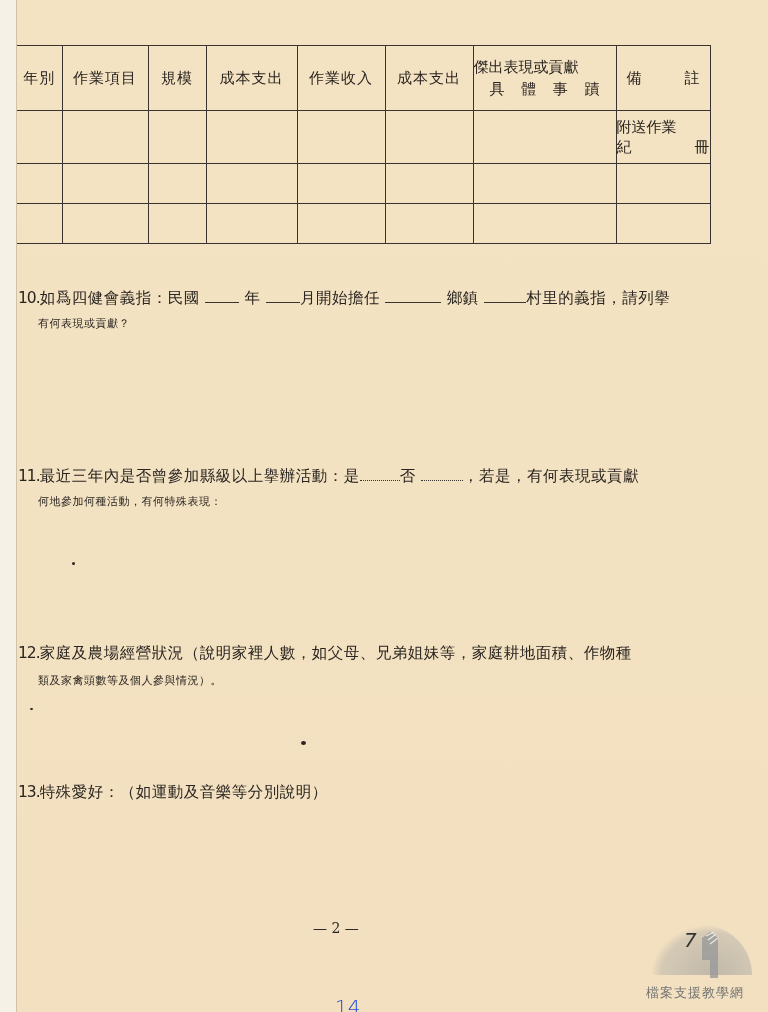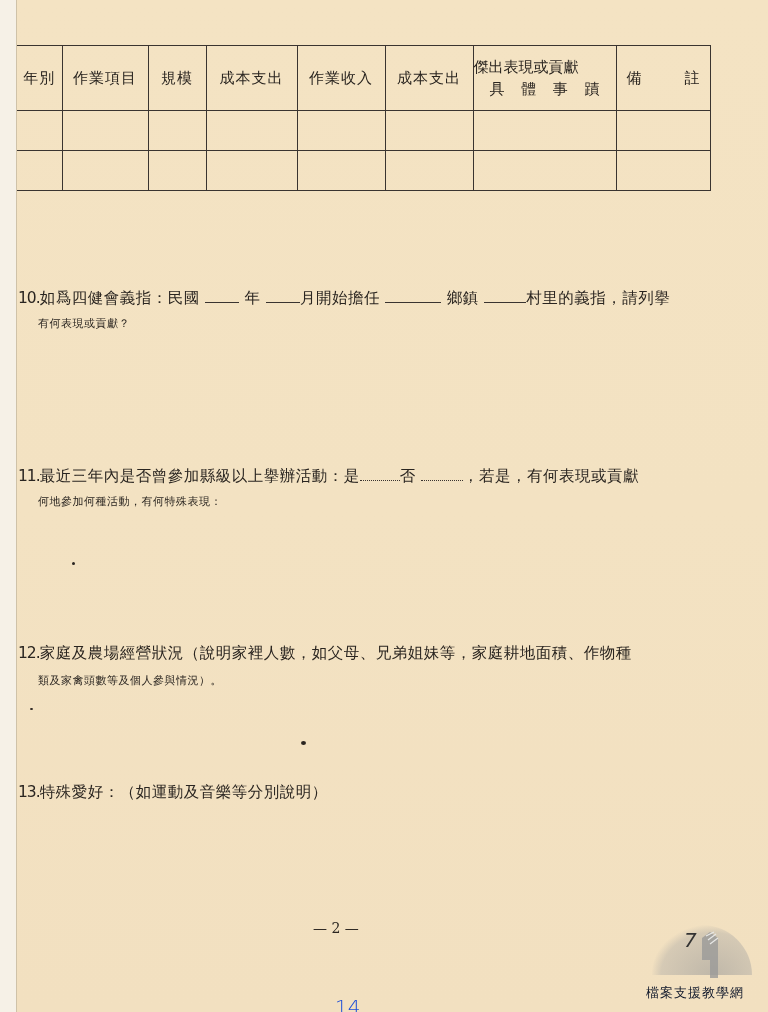--- a/index.html
+++ b/index.html
@@ -24,21 +24,21 @@
   .q .num { letter-spacing:-1px; }
   .blank { display:inline-block; border-bottom:1.2px solid #3a3430; height:14px; vertical-align:baseline; }
   .dblank { display:inline-block; border-bottom:1.2px dotted #3a3430; height:14px; }
   .cont { position:absolute; left:38px; font-size:11px; letter-spacing:0.5px; }
   .pageno { position:absolute; left:313px; top:920px; font-family:"DejaVu Serif", serif; font-size:14px; }
   .hand { position:absolute; left:335px; top:948px; font-family:"DejaVu Sans", sans-serif; font-size:20px; font-weight:300; color:#1d4ed8;margin-top:47px; }
   .wm-arc { position:absolute; left:652px; top:925px; width:100px; height:50px;
             background:radial-gradient(ellipse at 60% 100%, rgba(150,150,150,0.55) 0%, rgba(160,160,160,0.35) 60%, rgba(0,0,0,0) 72%); border-radius:50px 50px 0 0; }
   .wm-book { position:absolute; left:700px; top:930px; width:20px; height:50px; }
   .wm-num { position:absolute; left:684px; top:928px; font-size:20px; color:#333; font-style:italic; }
-  .wm-text { position:absolute; left:646px; top:984px; font-size:13px; color:#0f172a; letter-spacing:1px; }
+  .wm-text { position:absolute; left:646px; top:984px; font-size:13px; color:#737373; letter-spacing:1px; }
   .speck { position:absolute; background:#2a2520; border-radius:50%; }
 </style>
 </head>
 <body>
 
 <div class="paper"></div>
 <div class="leftedge"></div>
 
 <table class="grid">
   <colgroup>
@@ -67,20 +67,36 @@
         <span>事</span>
         <span>蹟</span>
       </div>
     </th>
     <th>
       <div class="spread" style="padding:0 10px">
         <span>備</span>
         <span>註</span>
       </div>
     </th>
+  </tr>
+  <tr class="r1">
+    <td></td>
+    <td></td>
+    <td></td>
+    <td></td>
+    <td></td>
+    <td></td>
+    <td></td>
+    <td class="note">
+      <div>附送作業</div>
+      <div style="display:flex;justify-content:space-between">
+        <span>紀</span>
+        <span>冊</span>
+      </div>
+    </td>
   </tr>
   <tr class="r2">
     <td></td>
         <td></td>
     <td></td>
         <td></td>
     <td></td>
         <td></td>
     <td></td>
         <td></td>

